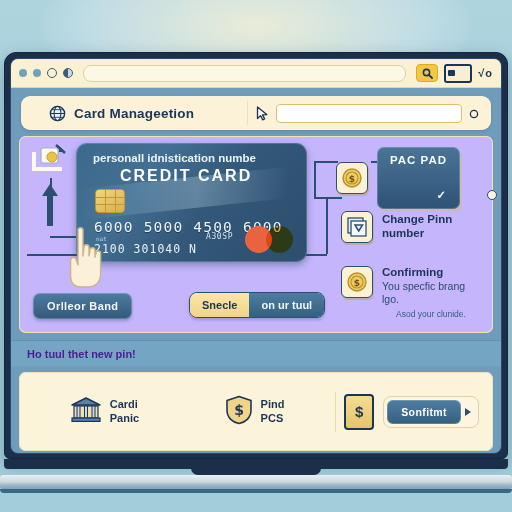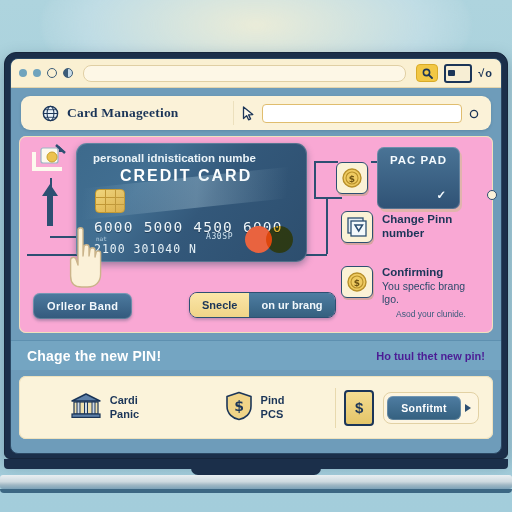--- a/index.html
+++ b/index.html
@@ -55,34 +55,34 @@
   }
   .card-ico i{display:block;width:7px;height:6px;background:#1b3558;border-radius:1px;}
   .vo{font-size:11px;color:#1b3558;font-weight:700;letter-spacing:1px;}
 
   
   .app-head{padding:8px 10px 6px 10px;}
   .headbar{
     background:#fbf2d8;border-radius:9px;height:34px;display:flex;align-items:center;
     box-shadow:0 1px 3px rgba(20,50,75,.18);
   }
-  .title-zone{display:flex;align-items:center;gap:8px;padding:0 21px;min-width:170px;border-right:1px solid #ece0bd;height:24px;font-family:Liberation Serif, serif;}
+  .title-zone{display:flex;align-items:center;gap:8px;padding:0 28px;min-width:170px;border-right:1px solid #ece0bd;height:24px;}
   .globe{width:17px;height:17px;flex:0 0 auto;}
   .app-title{font-size:13.5px;font-weight:700;color:#1b3558;letter-spacing:.2px;white-space:nowrap;}
   .search-zone{flex:1;display:flex;align-items:center;gap:7px;padding:0 10px 0 8px;}
   .cursor-arrow{width:13px;height:15px;flex:0 0 auto;}
   .search-input{
     flex:1;height:19px;background:#ffffff;border:1.4px solid #e0bd6e;border-radius:4px;
     font:inherit;font-size:10px;color:#33526f;padding:0 5px;box-sizing:border-box;outline:none;
   }
   .mag-small{width:12px;height:12px;flex:0 0 auto;}
 
   
   .panel{
-    margin:0 8px;background:#f9a8d4;border-radius:7px;position:relative;
+    margin:0 8px;background:#c4b5fd;border-radius:7px;position:relative;
     height:197px;box-shadow:inset 0 0 0 1px #efe2bd;
   }
   
   .wire{position:absolute;background:#2d4f72;}
   .wire.h{height:1.6px;}
   .wire.v{width:1.6px;}
 
   
   .tray{position:absolute;left:13px;top:8px;width:36px;height:32px;}
   .uparrow{position:absolute;left:22px;top:48px;width:18px;height:42px;}
@@ -166,21 +166,21 @@
     margin-top:7px;background:#74a5c2;padding:7px 16px 6px 16px;
     display:flex;align-items:center;justify-content:space-between;
     border-top:1px solid #5e90b0;
   }
   .strip-l{color:#ffffff;font-size:14px;font-weight:700;letter-spacing:.2px;}
   .strip-r{color:#4c1d95;font-size:11px;font-weight:700;}
 
   
   .footer{
     margin:6px 8px 4px 8px;background:#fbf3da;border-radius:7px;height:63px;
-    display:flex;align-items:center;padding:0 8px;gap:8px;
+    display:flex;align-items:center;padding:8px 8px;gap:8px;
     box-shadow:inset 0 0 0 1px #efe2bd;
   }
   .foot-left{flex:1;display:flex;align-items:center;justify-content:space-around;}
   .foot-item{display:flex;align-items:center;gap:8px;}
   .foot-txt{font-size:11px;font-weight:700;color:#1b3558;line-height:1.2;white-space:nowrap;}
   .divider{width:1px;height:40px;background:#e8d9ae;}
   .foot-right{display:flex;align-items:center;gap:9px;padding-right:6px;}
   .goldbox{
     width:26px;height:32px;border-radius:4px;border:2px solid #1b3558;
     background:linear-gradient(180deg,#f4dc92,#e4c568);
@@ -359,33 +359,32 @@
             <div class="lbl-strong">Confirming</div>
             <div class="lbl-norm">You specfic brang</div>
             <div class="lbl-norm">lgo.</div>
             <div class="lbl-faint" style="margin-top:3px;margin-left:14px;">Asod your clunide.</div>
           </div>
         </div>
 
         <div class="btn-band">Orlleor  Band</div>
         <div class="seg">
           <div class="on">Snecle</div>
-          <div class="off">on ur brang</div>
+          <div class="off">on ur tuul</div>
         </div>
 
         <div class="hand" style="position:absolute;left:46px;top:88px;">
           <svg width="40" height="66" viewBox="0 0 40 66">
             <path d="M13 6 c0-3 5-3 5 0 l0 26 l1-9 c0-3 5-3 5 0 l0 9 l1-6 c0-3 5-3 5 0 l0 7 l1-4 c0-2.6 4.6-2.6 4.6 0 l0 21 c0 8-5 13-13 13 l-6 0 c-7 0-11-4-11-11 l0-16 c0-3 4.4-3.6 5.4-0.6 l2 5.6 Z" fill="#fbf1d8" stroke="#cbb48a" stroke-width="1.4" stroke-linejoin="round"></path>
           </svg>
         </div>
 
       </div>
 
       <div class="strip">
-        <span class="strip-l">Chage the new PIN!</span>
         <span class="strip-r">Ho tuul thet new pin!</span>
       </div>
 
       <div class="footer">
         <div class="foot-left">
 
           <div class="foot-item">
             <span>
               <svg width="32" height="28" viewBox="0 0 32 28">
                 <path d="M16 2 L30 9 L2 9 Z" fill="#5c7fa8" stroke="#1b3558" stroke-width="1.4" stroke-linejoin="round"></path>

